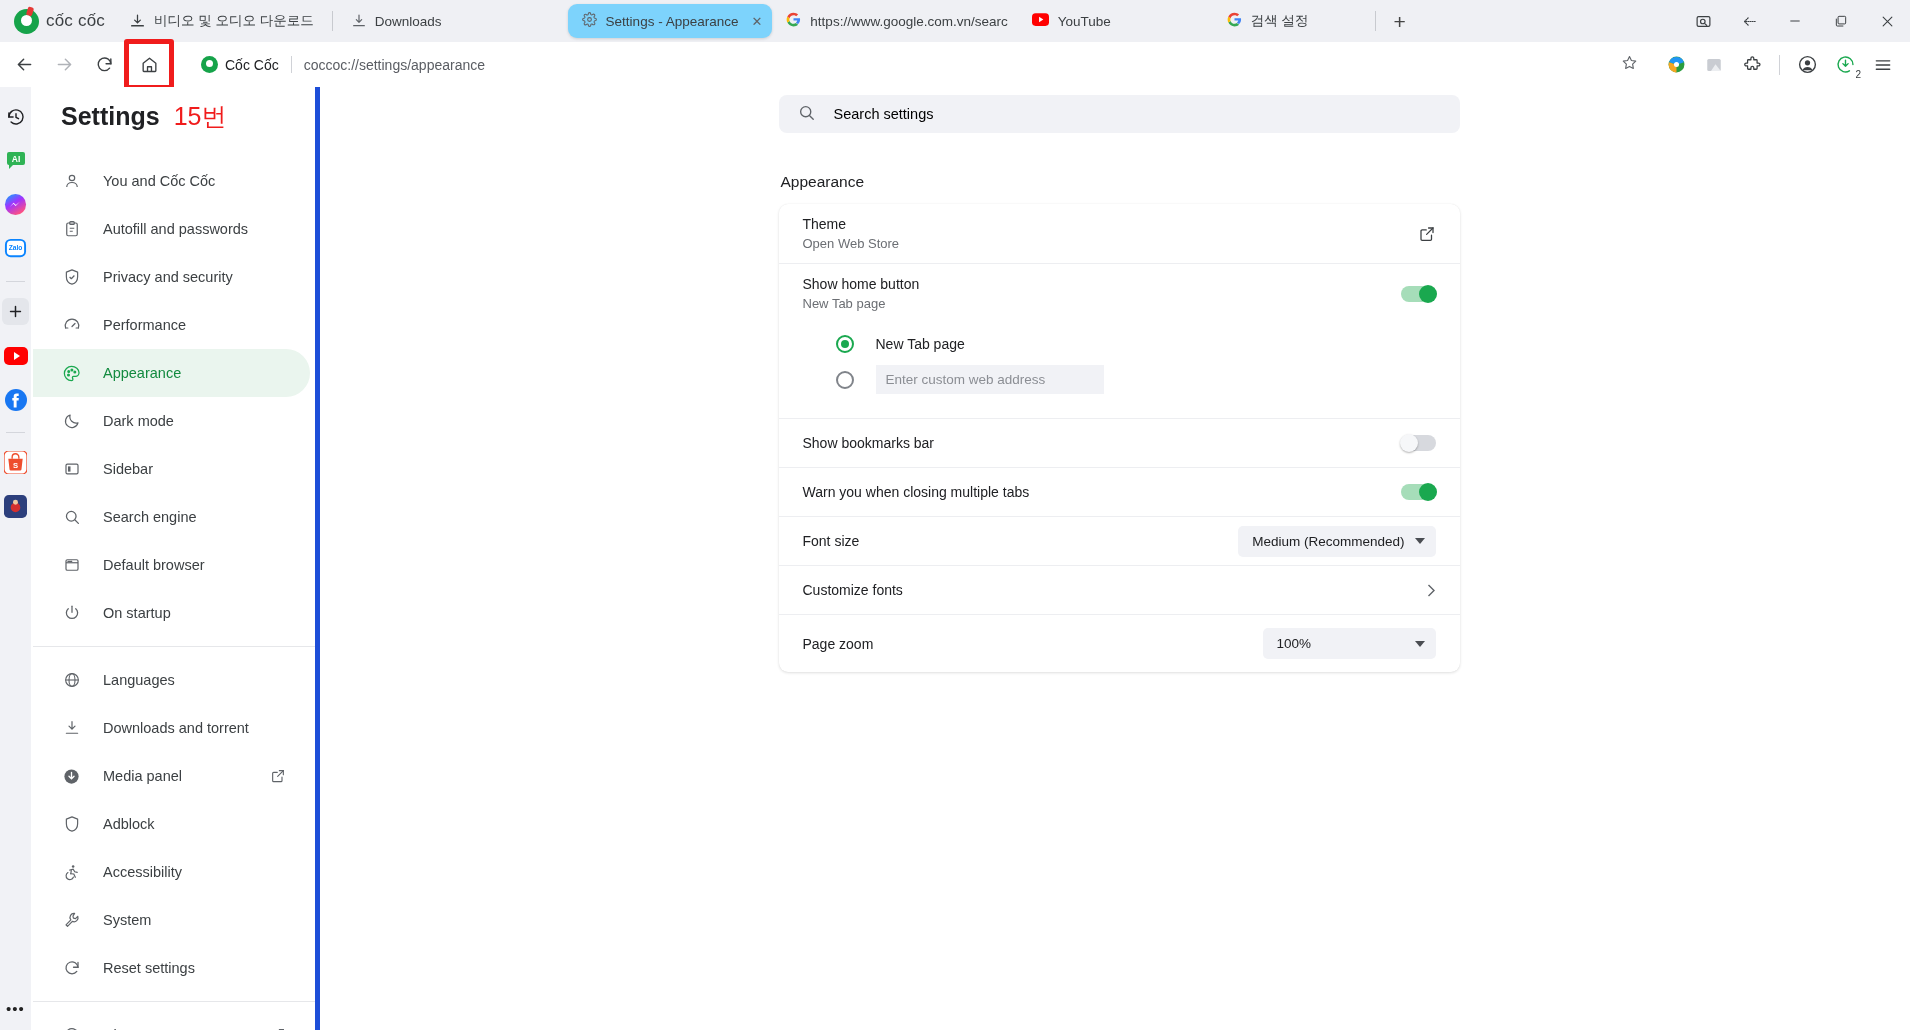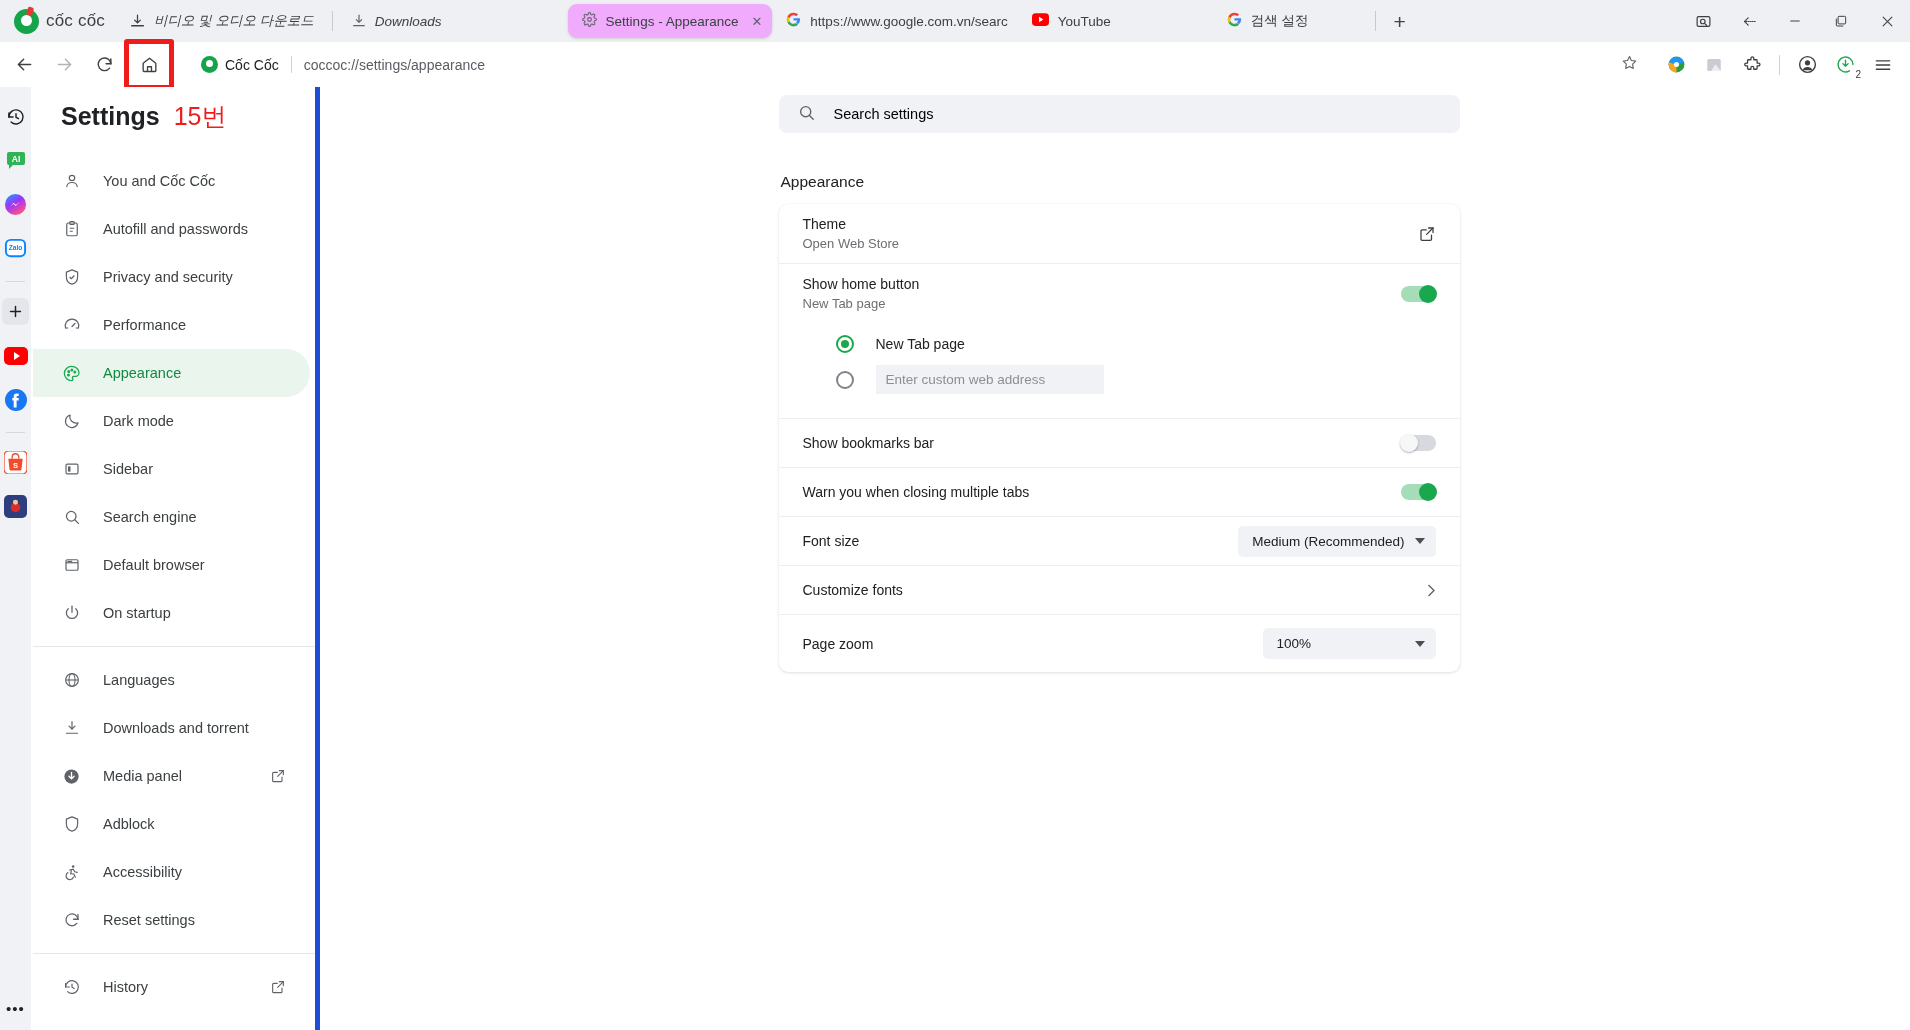--- a/index.html
+++ b/index.html
@@ -29,32 +29,31 @@
     content: ""; position: absolute; left: 13px; top: -2px;
     width: 6px; height: 9px; background: #e53935;
     transform: rotate(18deg); border-radius: 2px;
   }
   .brand-text { font-size: 17px; color: #3c4043; letter-spacing: .2px; }
 
   .qtab {
     display: flex; align-items: center; gap: 8px;
     height: 42px; padding: 0 14px; font-size: 13.5px; color: #3c4043;
     white-space: nowrap;
-    font-style: italic;
   }
   .qtab .ico { display: flex; align-items: center; }
   .tsep { width: 1px; height: 20px; background: #c8cacf; flex: none; margin: 0 4px; }
 
   .tab {
     display: flex; align-items: center; gap: 9px;
     height: 34px; border-radius: 9px; padding: 0 10px 0 14px;
     font-size: 13.5px; color: #3c4043; white-space: nowrap;
     max-width: 252px; overflow: hidden;
   }
-  .tab.active { background: #f0abfc; box-shadow: 0 1px 3px rgba(0,0,0,.14); }
+  .tab.active { background: #7dd3fc; box-shadow: 0 1px 3px rgba(0,0,0,.14); }
   .tab-title { overflow: hidden; text-overflow: clip; white-space: nowrap; }
   .tab-close { margin-left: 4px; color: #5f6368; font-size: 13px; line-height: 1; }
 
   .newtab { font-size: 21px; color: #444; padding: 0 14px; line-height: 1; }
 
   .wctrls { margin-left: auto; display: flex; align-items: center; height: 42px; }
   .wbtn { width: 46px; height: 42px; display: flex; align-items: center; justify-content: center; color: #3c4043; }
 
   
   .toolbar {
@@ -620,20 +619,28 @@
             <circle cx="13.5" cy="4.6" r="1.7" fill="currentColor" stroke="none"></circle>
             <path d="M9 9.5l4.5-1.2 2.2 3.4 3.3.9"></path>
               <path d="M11 10.2l-.6 4.1"></path>
             <path d="M6.6 12.8a5 5 0 1 0 7.2 6.1"></path>
               <path d="M10.4 14.3l4 .4 2 4.4"></path>
           </svg>
         </span>
         <span>Accessibility</span>
       </div>
 
+      <div class="nav-item">
+        <span class="nico">
+          <svg width="18" height="18" viewBox="0 0 24 24" fill="none" stroke="currentColor" stroke-width="1.6" stroke-linejoin="round">
+            <path d="M15.5 3.2a5.4 5.4 0 0 0-5 8.7L4 18.4l2 2 6.5-6.5a5.4 5.4 0 0 0 7.2-6.8l-3 3-2.8-.6-.6-2.8z"></path>
+          </svg>
+        </span>
+        <span>System</span>
+      </div>
 
       <div class="nav-item">
         <span class="nico">
           <svg width="18" height="18" viewBox="0 0 24 24" fill="none" stroke="currentColor" stroke-width="1.7" stroke-linecap="round">
               <path d="M20 11a8 8 0 1 0-1.6 5.6"></path>
               <path d="M20 4.5V11h-6"></path>
             </svg>
         </span>
         <span>Reset settings</span>
       </div>

